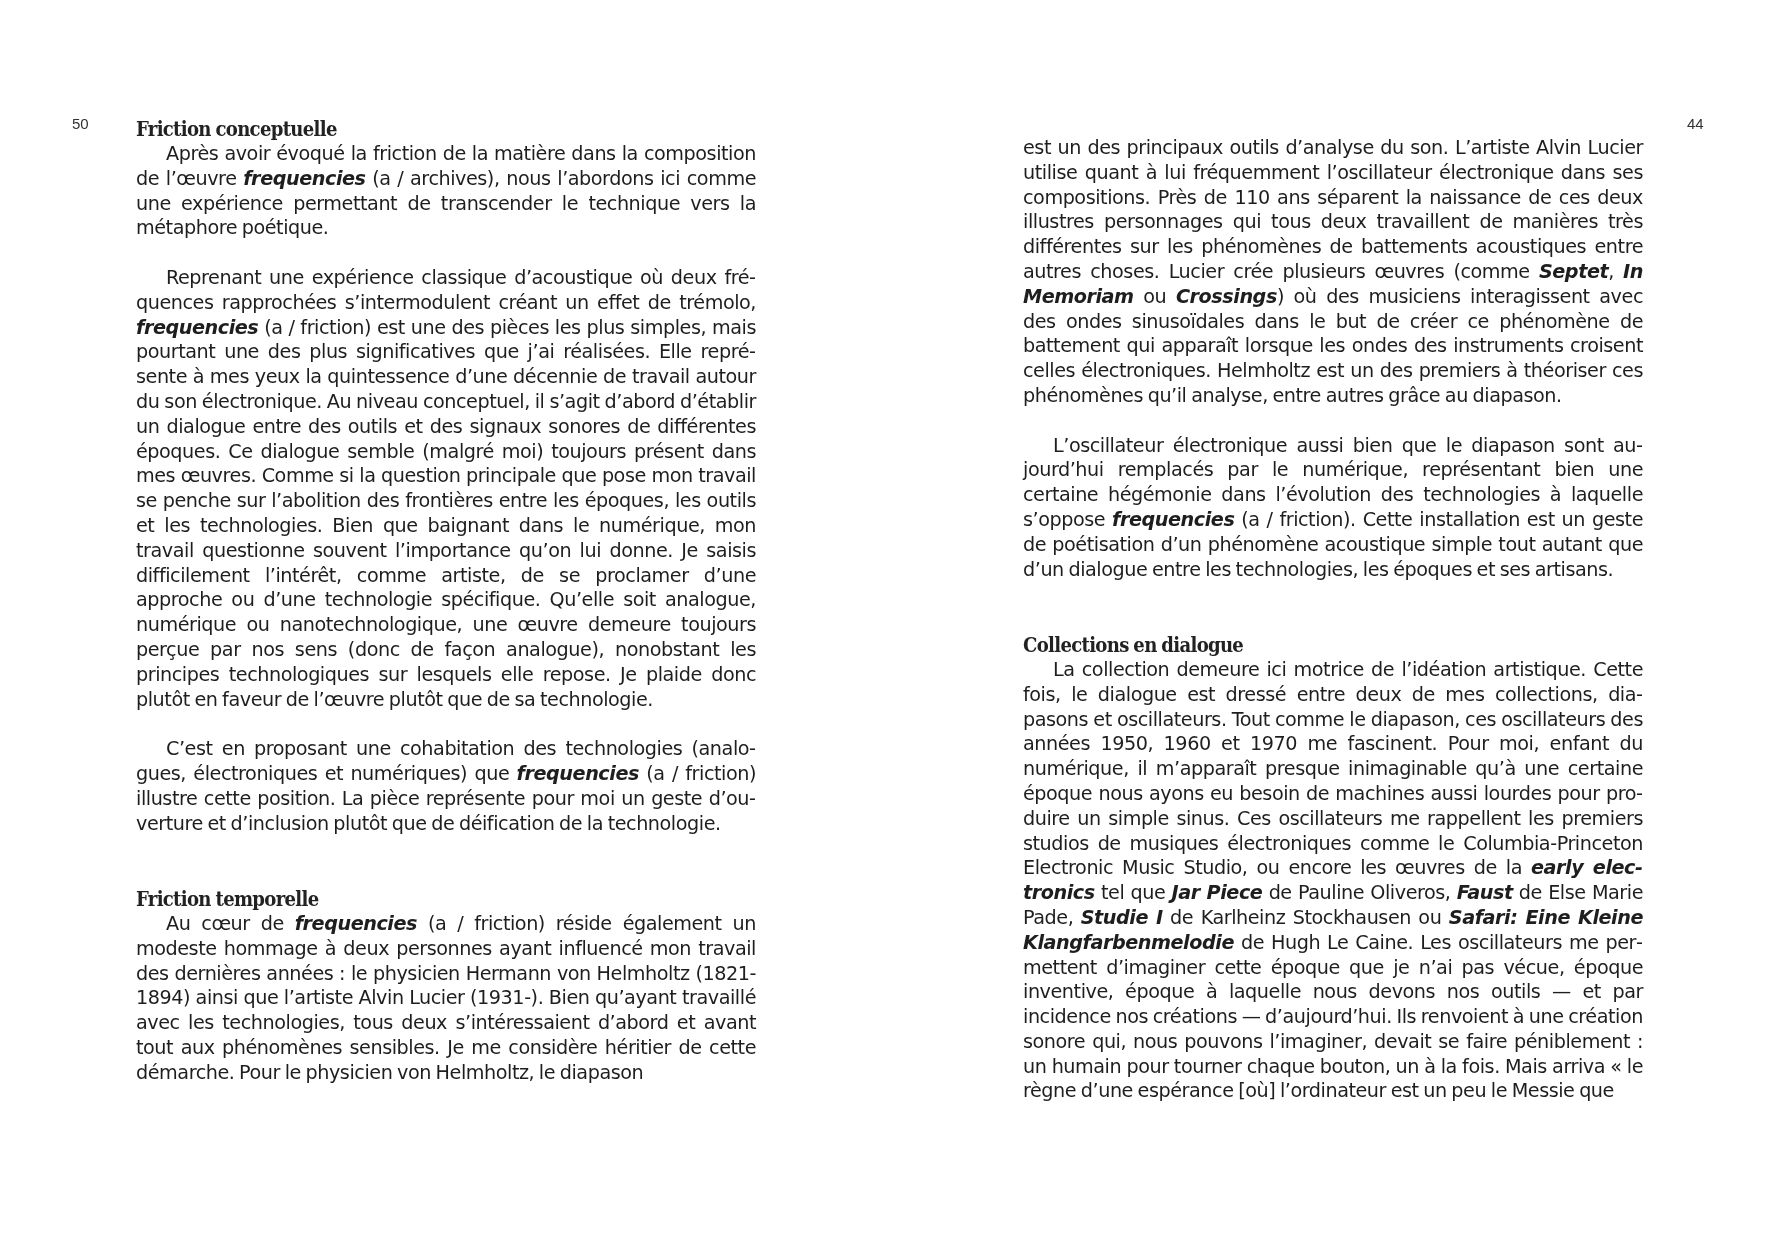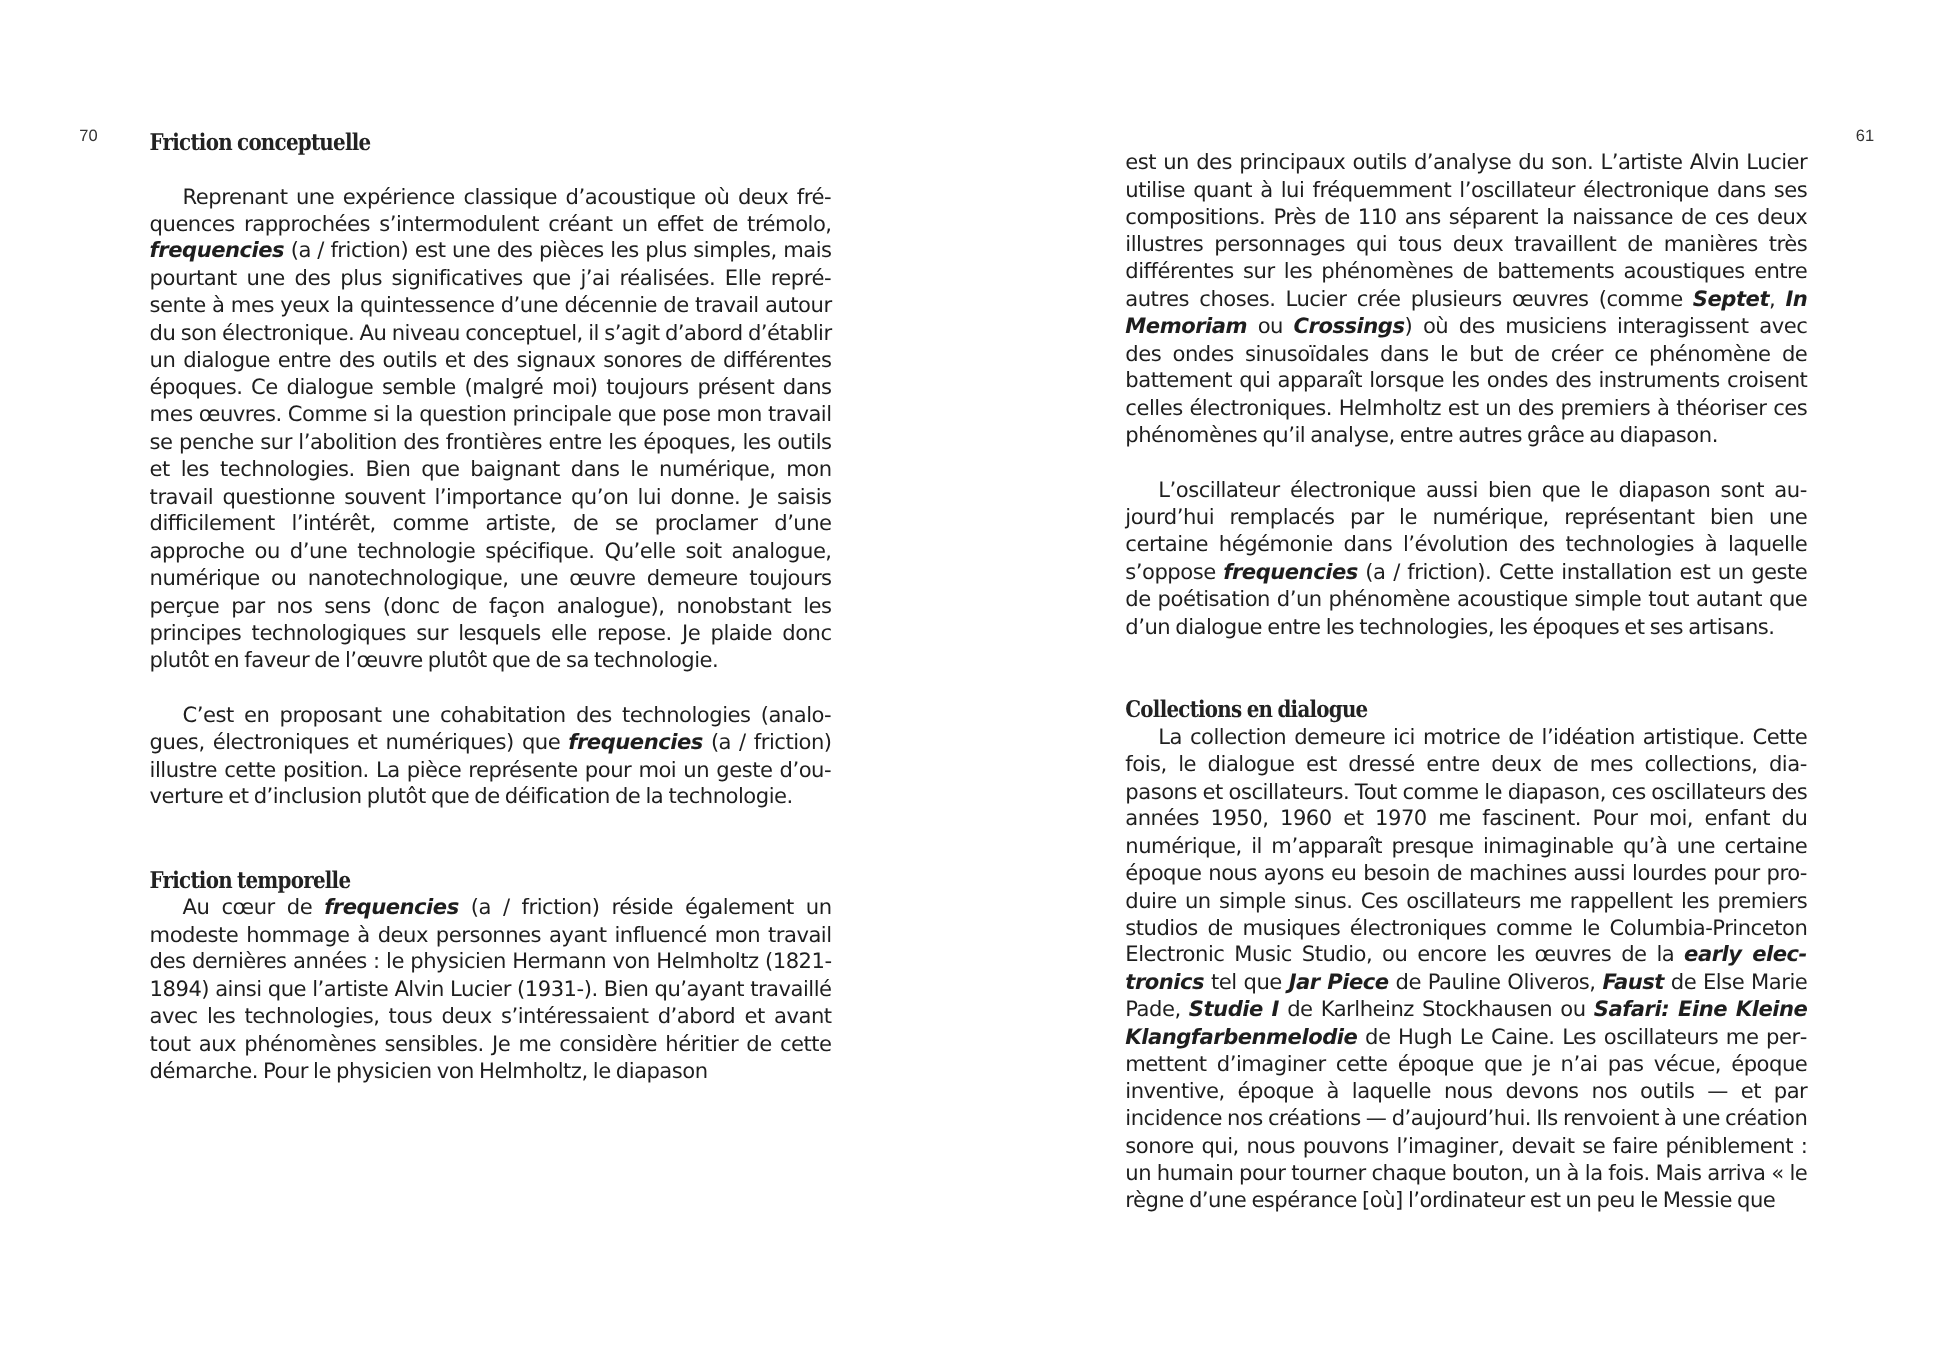--- a/index.html
+++ b/index.html
@@ -14,35 +14,36 @@
   p { margin: 0; text-align: justify; hyphens: manual; }
   p.indent { text-indent: 30px; }
   .gap { height: 24.8px; }
   .gap2 { height: 49.6px; }
   em { font-style: italic; font-weight: bold; }
 </style>
 </head>
 <body>
 
 <div>
-  <span class="page-num pn-left">70</span>
+  <span class="page-num pn-left">50</span>
   <div class="col col-left">
     <h2>Friction conceptuelle</h2>
+    <p class="indent">Après avoir évoqué la friction de la matière dans la composition de l’œuvre <em>frequencies</em> (a / archives), nous l’abordons ici comme une expérience permettant de transcender le technique vers la métaphore poétique.</p>
     <div class="gap"></div>
     <p class="indent">Reprenant une expérience classique d’acoustique où deux fré­quences rapprochées s’intermodulent créant un effet de trémolo, <em>frequencies</em> (a / friction) est une des pièces les plus simples, mais pourtant une des plus significatives que j’ai réalisées. Elle repré­sente à mes yeux la quintessence d’une décennie de travail au­tour du son électronique. Au niveau conceptuel, il s’agit d’abord d’établir un dialogue entre des outils et des signaux sonores de différentes époques. Ce dialogue semble (malgré moi) toujours présent dans mes œuvres. Comme si la question principale que pose mon travail se penche sur l’abolition des frontières entre les époques, les outils et les technologies. Bien que baignant dans le numérique, mon travail questionne souvent l’importance qu’on lui donne. Je saisis difficilement l’intérêt, comme artiste, de se procla­mer d’une approche ou d’une technologie spécifique. Qu’elle soit analogue, numérique ou nanotechnologique, une œuvre demeure toujours perçue par nos sens (donc de façon analogue), nonobs­tant les principes technologiques sur lesquels elle repose. Je plaide donc plutôt en faveur de l’œuvre plutôt que de sa technologie.</p>
     <div class="gap"></div>
     <p class="indent">C’est en proposant une cohabitation des technologies (analo­gues, électroniques et numériques) que <em>frequencies</em> (a / friction) illustre cette position. La pièce représente pour moi un geste d’ou­verture et d’inclusion plutôt que de déification de la technologie.</p>
     <div class="gap2"></div>
     <h2>Friction temporelle</h2>
     <p class="indent">Au cœur de <em>frequencies</em> (a / friction) réside également un modeste hommage à deux personnes ayant influencé mon travail des dernières années : le physicien Hermann von Helmholtz (1821-1894) ainsi que l’artiste Alvin Lucier (1931-). Bien qu’ayant tra­vaillé avec les technologies, tous deux s’intéressaient d’abord et avant tout aux phénomènes sensibles. Je me considère héritier de cette démarche. Pour le physicien von Helmholtz, le diapason</p>
   </div>
 </div>
 
 <div>
-  <span class="page-num pn-right">61</span>
+  <span class="page-num pn-right">44</span>
   <div class="col col-right">
     <p>est un des principaux outils d’analyse du son. L’artiste Alvin Lucier utilise quant à lui fréquemment l’oscillateur électronique dans ses compositions. Près de 110 ans séparent la naissance de ces deux illustres personnages qui tous deux travaillent de manières très différentes sur les phénomènes de battements acoustiques entre autres choses. Lucier crée plusieurs œuvres (comme <em>Septet</em>, <em>In Memoriam</em> ou <em>Crossings</em>) où des musiciens interagissent avec des ondes sinusoïdales dans le but de créer ce phénomène de battement qui apparaît lorsque les ondes des instruments croisent celles électroniques. Helmholtz est un des premiers à théoriser ces phénomènes qu’il analyse, entre autres grâce au diapason.</p>
     <div class="gap"></div>
     <p class="indent">L’oscillateur électronique aussi bien que le diapason sont au­jourd’hui remplacés par le numérique, représentant bien une certaine hégémonie dans l’évolution des technologies à laquelle s’oppose <em>frequencies</em> (a / friction). Cette installation est un geste de poétisation d’un phénomène acoustique simple tout autant que d’un dialogue entre les technologies, les époques et ses artisans.</p>
     <div class="gap2"></div>
     <h2>Collections en dialogue</h2>
     <p class="indent">La collection demeure ici motrice de l’idéation artistique. Cette fois, le dialogue est dressé entre deux de mes collections, dia­pasons et oscillateurs. Tout comme le diapason, ces oscillateurs des années 1950, 1960 et 1970 me fascinent. Pour moi, enfant du numérique, il m’apparaît presque inimaginable qu’à une certaine époque nous ayons eu besoin de machines aussi lourdes pour pro­duire un simple sinus. Ces oscillateurs me rappellent les premiers studios de musiques électroniques comme le Columbia-Princeton Electronic Music Studio, ou encore les œuvres de la <em>early elec­tronics</em> tel que <em>Jar Piece</em> de Pauline Oliveros, <em>Faust</em> de Else Marie Pade, <em>Studie I</em> de Karlheinz Stockhausen ou <em>Safari: Eine Kleine Klangfarbenmelodie</em> de Hugh Le Caine. Les oscillateurs me per­mettent d’imaginer cette époque que je n’ai pas vécue, époque inventive, époque à laquelle nous devons nos outils — et par incidence nos créations — d’aujourd’hui. Ils renvoient à une création sonore qui, nous pouvons l’imaginer, devait se faire péniblement : un humain pour tourner chaque bouton, un à la fois. Mais arriva « le règne d’une espérance [où] l’ordinateur est un peu le Messie que</p>
   </div>
 </div>
 

